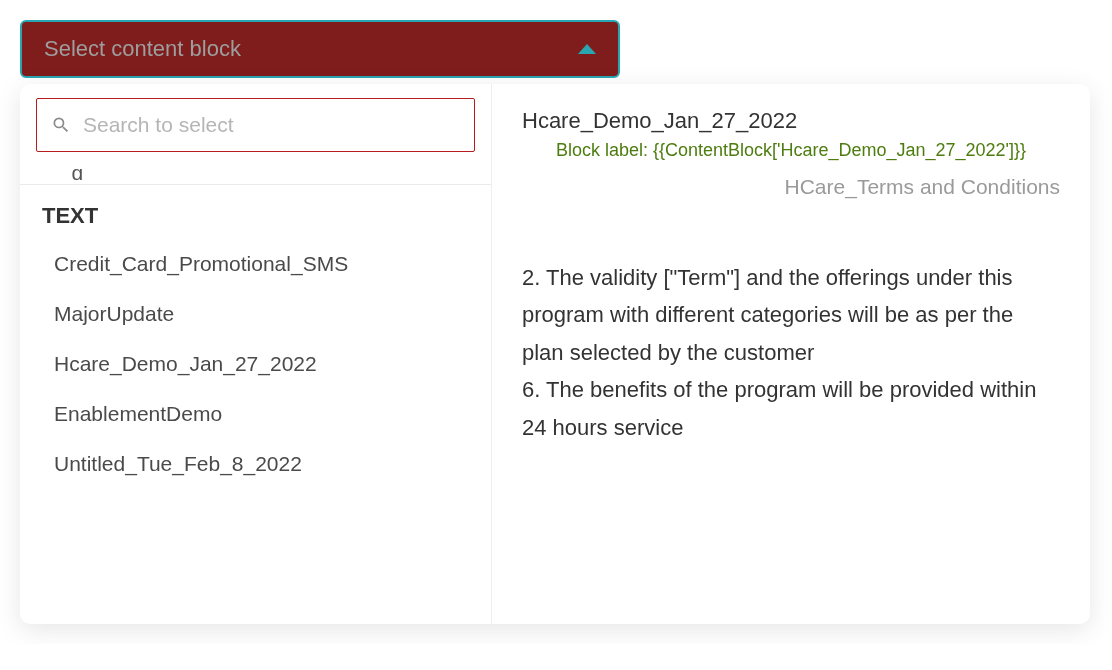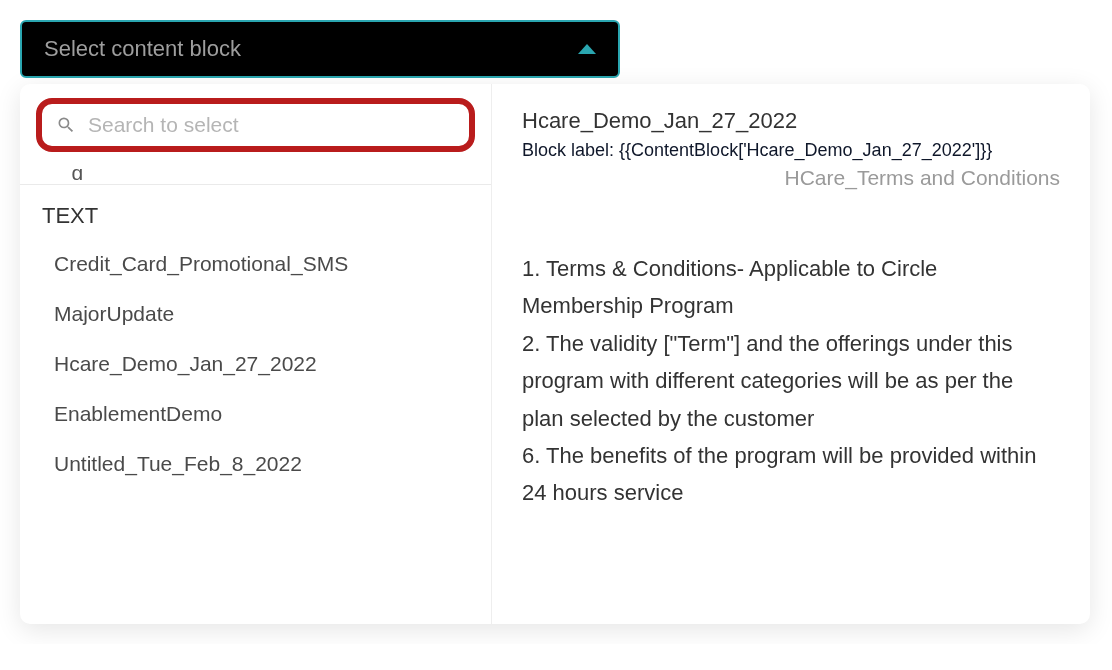--- a/index.html
+++ b/index.html
@@ -15,21 +15,21 @@
   .select-trigger {
     width: 600px;
     height: 58px;
     border: 2px solid #2aa6b0;
     border-radius: 6px;
     display: flex;
     align-items: center;
     justify-content: space-between;
     padding: 0 22px;
     cursor: pointer;
-    background: #000000;
+    background: #7f1d1d;
   }
   .select-trigger .placeholder {
     color: #9e9e9e;
     font-size: 22px;
     font-weight: 400;
   }
   .caret-up {
     width: 0; height: 0;
     border-left: 9px solid transparent;
     border-right: 9px solid transparent;
@@ -45,22 +45,22 @@
     display: flex;
     overflow: hidden;
   }
   .left {
     width: 472px;
     border-right: 1px solid #eee;
     padding: 14px 0 24px 0;
   }
   .search-box {
     margin: 0 16px 10px 16px;
-    border: 6px solid #b91c1c;
-    border-radius: 16px;
+    border: 1px solid #b91c1c;
+    border-radius: 2px;
     height: 54px;
     display: flex;
     align-items: center;
     padding: 0 14px;
     gap: 12px;
   }
   .search-box input {
     border: none;
     outline: none;
     flex: 1;
@@ -98,37 +98,38 @@
     font-weight: 400;
   }
   .divider {
     height: 1px;
     background: #eaeaea;
     margin: 4px 0 8px 0;
   }
   .section-header {
     padding: 10px 16px 10px 22px;
     font-size: 22px;
-    font-weight: 400;
+    font-weight: 700;
     color: #333;
   }
   .right {
     flex: 1;
     padding: 24px 30px;
   }
   .preview-title {
     font-size: 22px;
     color: #333;
     font-weight: 400;
     margin-bottom: 6px;
   }
   .preview-label {
     font-size: 18px;
-    color: #0f172a;
-    margin-bottom: 5px;
+    color: #4d7c0f;
+    margin-bottom: 14px;
+    text-align: center;
   }
   .preview-sub {
     font-size: 21px;
     color: #9a9a9a;
     margin-bottom: 60px;
     text-align: right;
   }
   .preview-body {
     font-size: 22px;
     color: #333;
@@ -170,21 +171,20 @@
       <div class="list-item">Hcare_Demo_Jan_27_2022</div>
       <div class="list-item">EnablementDemo</div>
       <div class="list-item">Untitled_Tue_Feb_8_2022</div>
     </div>
 
     <div class="right">
       <div class="preview-title">Hcare_Demo_Jan_27_2022</div>
       <div class="preview-label">Block label: {{ContentBlock['Hcare_Demo_Jan_27_2022']}}</div>
       <div class="preview-sub">HCare_Terms and Conditions</div>
       <div class="preview-body">
-        <div>1. Terms &amp; Conditions- Applicable to Circle Membership Program</div>
         <div>2. The validity ["Term"] and the offerings under this program with different categories will be as per the plan selected by the customer</div>
         <div>6. The benefits of the program will be provided within 24 hours service</div>
       </div>
     </div>
 
   </div>
 
 </div>
 
 </body></html>

